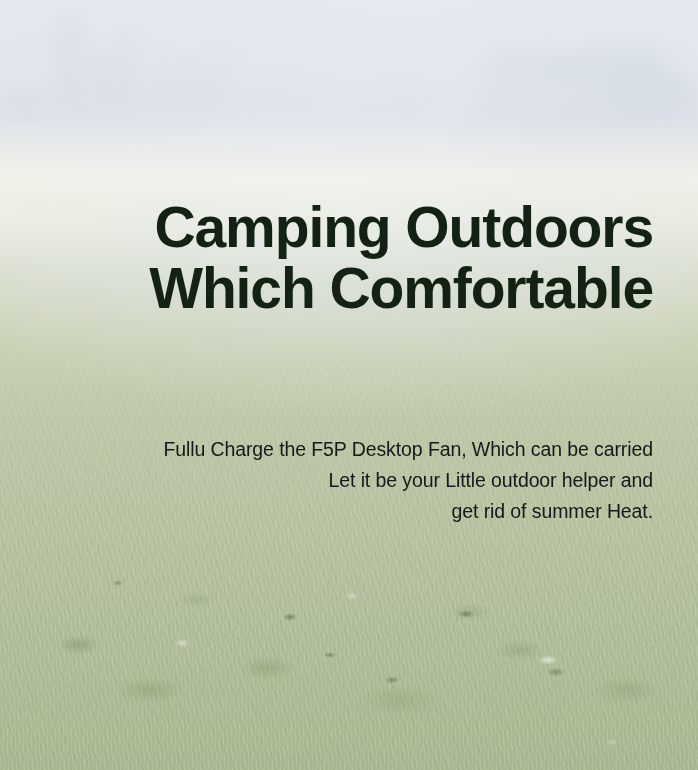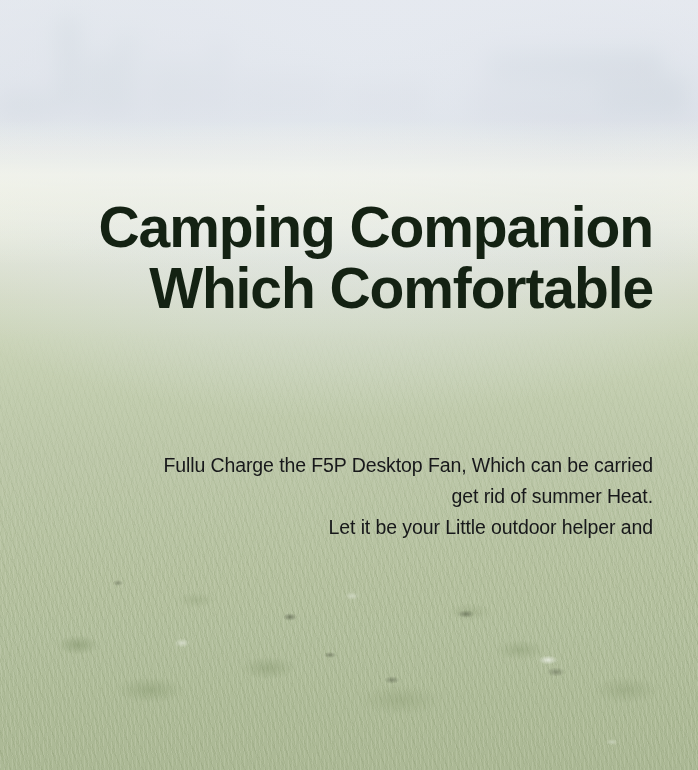--- a/index.html
+++ b/index.html
@@ -161,21 +161,21 @@
   .headline-line {
     display:block;
     color:#142213;
     font-size:57px;
     font-weight:700;
     line-height:61px;
     letter-spacing:-1.1px;
     white-space:nowrap;
   }
 
-  #subcopy-group { top:450px; }
+  #subcopy-group { top:434px; }
 
   .subcopy-line {
     display:block;
     color:#17181a;
     font-size:19.5px;
     font-weight:400;
     line-height:31px;
     letter-spacing:-0.1px;
     white-space:nowrap;
   }
@@ -201,23 +201,23 @@
     <span class="sil sil-k"></span>
   </div>
 
   <div class="bg-layer bg-haze"></div>
   <div class="bg-layer bg-horizon"></div>
   <div class="bg-grass"></div>
   <div class="bg-layer bg-tufts"></div>
   <div class="bg-layer bg-veil"></div>
 
   <div class="copy-block" id="headline-group">
-    <span class="headline-line">Camping Companion</span>
+    <span class="headline-line">Camping Outdoors</span>
     <span class="headline-line">Which Comfortable</span>
   </div>
 
   <div class="copy-block" id="subcopy-group">
     <span class="subcopy-line">Fullu Charge the F5P Desktop Fan, Which can be carried</span>
+    <span class="subcopy-line">Let it be your Little outdoor helper and</span>
     <span class="subcopy-line">get rid of summer Heat.</span>
-    <span class="subcopy-line">Let it be your Little outdoor helper and</span>
   </div>
 
 </div>
 
 </body></html>

